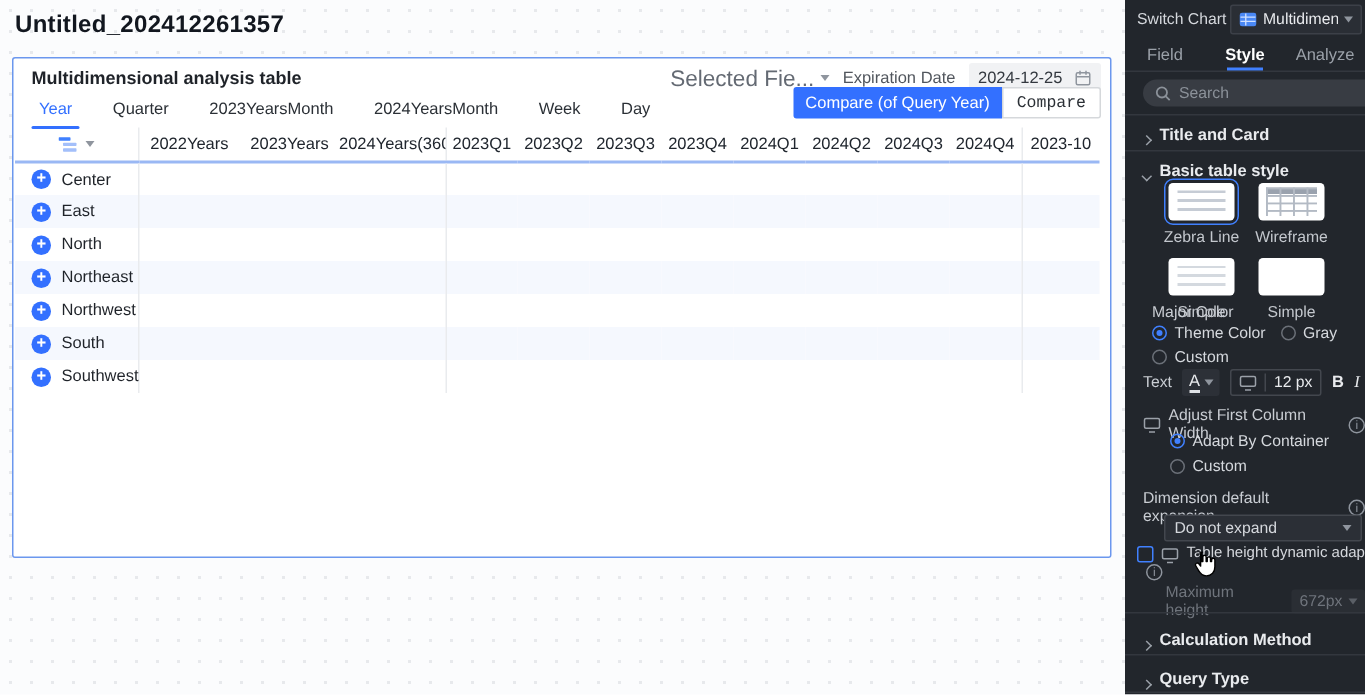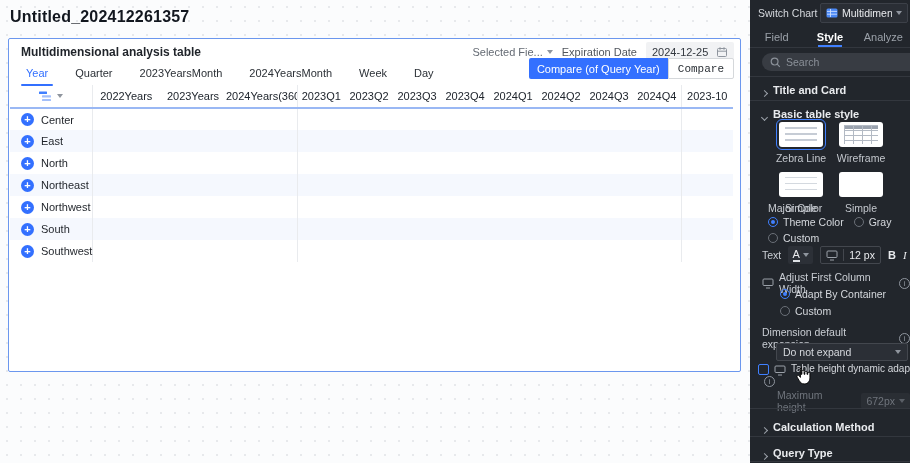--- a/index.html
+++ b/index.html
@@ -14,21 +14,21 @@
   }
 
   
   .page-title{position:absolute;left:10px;top:8px;font-size:16px;font-weight:700;color:#12171f;letter-spacing:.2px;}
 
   
   .card{position:absolute;left:8px;top:38px;width:733px;height:334px;background:#fff;border:1.5px solid #6b97ee;border-radius:2px;padding-left:37px;}
   .card-header{position:absolute;left:12px;right:6px;top:4px;height:18px;display:flex;align-items:center;}
   .card-title{font-size:12px;font-weight:700;color:#1f2329;}
   .header-controls{margin-left:auto;display:flex;align-items:center;gap:9px;}
-  .selected-field{display:flex;align-items:center;gap:4px;font-size:11px;color:#646a73;cursor:default;margin-left:28px;}
+  .selected-field{display:flex;align-items:center;gap:4px;font-size:15px;color:#646a73;cursor:default;margin-left:28px;}
   .exp-label{font-size:11px;color:#51565d;}
   .date-input{width:88px;height:20px;background:#f1f2f4;border-radius:2px;display:flex;align-items:center;justify-content:space-between;padding:0 6px;}
   .date-input input{border:none;background:transparent;font-size:11px;color:#33383f;width:64px;font-family:"Liberation Sans",sans-serif;outline:none;}
 
   .tabs-row{position:absolute;left:17px;top:22px;height:24px;display:flex;align-items:center;gap:27px;}
   .tab{font-size:11px;color:#2b3036;position:relative;cursor:default;white-space:nowrap;}
   .tab.active{color:#3370ff;}
   .tab.active::after{content:"";position:absolute;left:-5px;right:-5px;bottom:-7px;height:2px;background:#3370ff;border-radius:1px;}
 
   .compare-group{position:absolute;right:6px;top:19px;height:21px;display:flex;}

